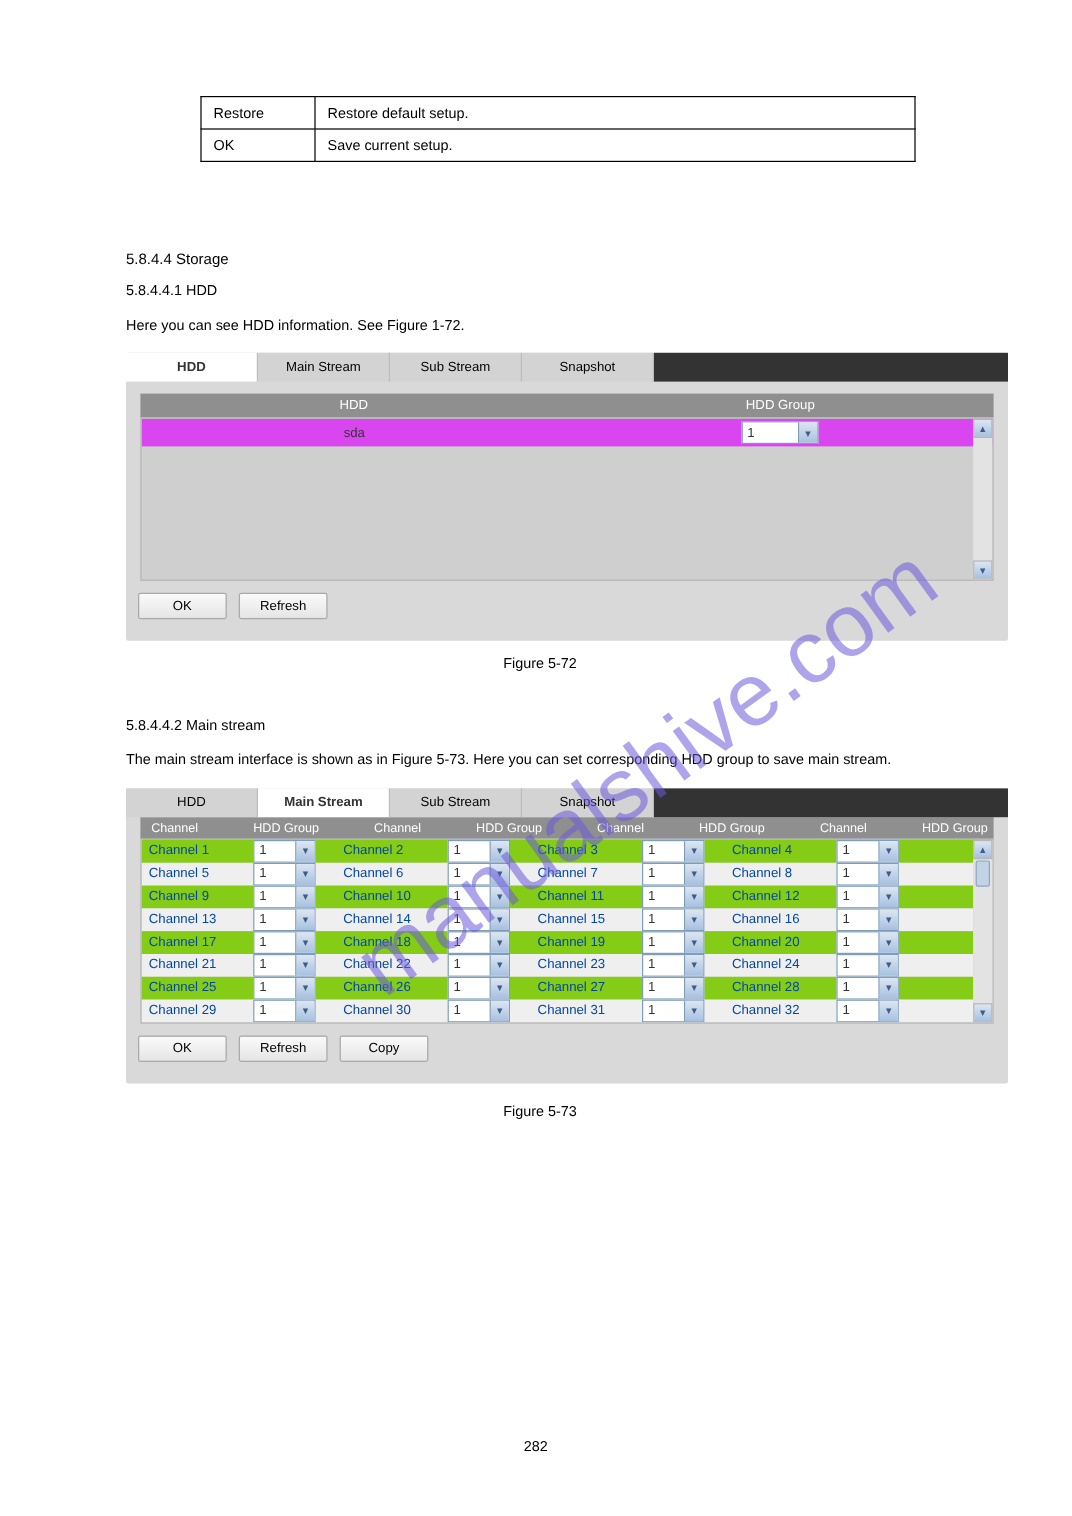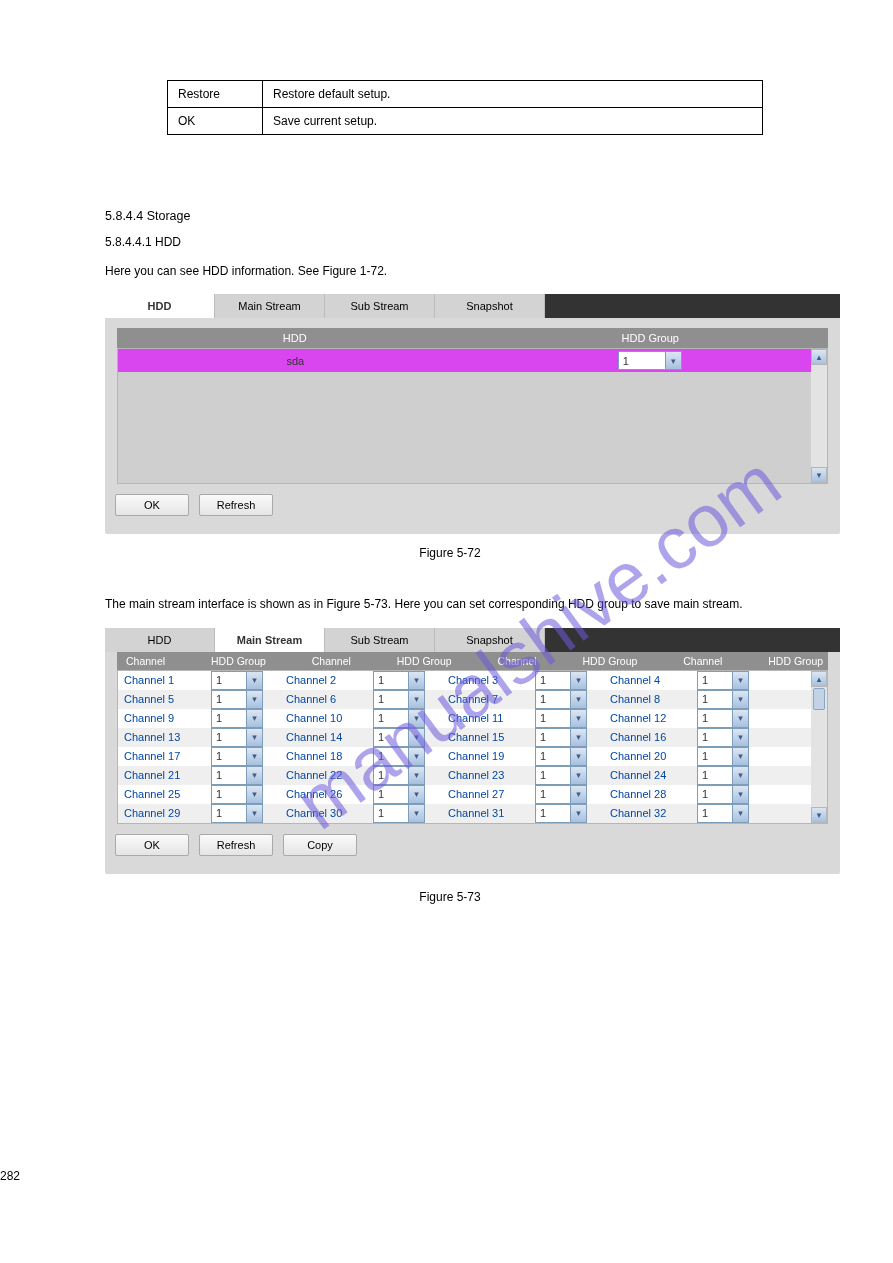--- a/index.html
+++ b/index.html
@@ -39,34 +39,34 @@
   .btn-row { display:flex; gap:10px; padding:10px 0 0 10px; }
   .btn { width:74px; height:22px; font-size:11px; background:linear-gradient(#fafafa,#e5e5e5); border:1px solid #a9a9a9; border-radius:2px; display:flex; align-items:center; justify-content:center; cursor:pointer; }
 
   
   .ms-headrow { display:flex; background:#8f8f8f; color:#fff; font-size:10.5px;gap:32px; }
   .ms-headrow div { text-align:center; padding:3px 0; }
   .ms-col-ch { width:76px; }
   .ms-col-gr { width:86px; }
   .ms-body { background:#cfcfcf; border:1px solid #b6b6b6; position:relative; }
   .ms-rows { max-height:152px; overflow:hidden; }
-  .ms-row { display:flex; font-size:11px; align-items:center; background:#ffffff; height:19px; margin:0; }
+  .ms-row { display:flex; font-size:11px; align-items:center; background:#84cc16; height:19px; margin:0; }
   .ms-row:nth-child(even){ background:#efefef; }
   .ms-row .ch { width:76px; padding-left:6px; color:#0047a6; }
   .ms-row .gr { width:86px; display:flex; justify-content:center; align-items:center; }
   .ms-row .gr .sel { width:52px; }
   .ms-scroll { position:absolute; right:0; top:0; bottom:0; width:16px; background:#e3e3e3; }
   .ms-scroll .up,.ms-scroll .dn { height:16px; background:linear-gradient(#dce6f2,#a7c0e0); font-size:9px; display:flex; align-items:center; justify-content:center; color:#3b5d86; border:1px solid #b6b6b6; }
   .ms-scroll .up{ position:absolute; top:0; left:0; right:0;}
   .ms-scroll .dn{ position:absolute; bottom:0; left:0; right:0;}
   .ms-scroll .thumb{ position:absolute; left:2px; right:2px; top:17px; height:22px; background:#c3d3e6; border:1px solid #8aa6c6; border-radius:2px; }
 
   .watermark { position:absolute; font-size:74px; font-weight:300; color:rgba(108,90,220,0.55); transform:rotate(-36deg); pointer-events:none; z-index:50; left:250px; }
   .page-relative { position:relative; width:893px; }
-  .footer-num { text-align:left; font-size:12px; margin:260px 0 40px; }
+  .footer-num { text-align:center; font-size:12px; margin:260px 12px 40px; }
 </style>
 </head>
 <body>
 <div class="page-relative">
 
 <table class="param-table">
   <tbody>
         <tr>
     <td class="c1">Restore</td>
     <td class="c2">Restore default setup.</td>
@@ -114,20 +114,21 @@
     </div>
   </div>
   <div class="btn-row">
     <div class="btn">OK</div>
     <div class="btn">Refresh</div>
   </div>
 </div>
 
 <div class="text-block" style="margin-top:0;">
   <div class="fig-cap">Figure 5-72</div>
+  <div class="sec-sub">5.8.4.4.2 Main stream</div>
   <div class="sec-body">The main stream interface is shown as in Figure 5-73. Here you can set corresponding HDD group to save main stream.</div>
 </div>
 
 <div class="ui-panel" style="position:relative;">
   <div class="tabbar">
     <div class="tab">HDD</div>
     <div class="tab active">Main Stream</div>
     <div class="tab">Sub Stream</div>
     <div class="tab">Snapshot</div>
     <div class="tab-filler"></div>

